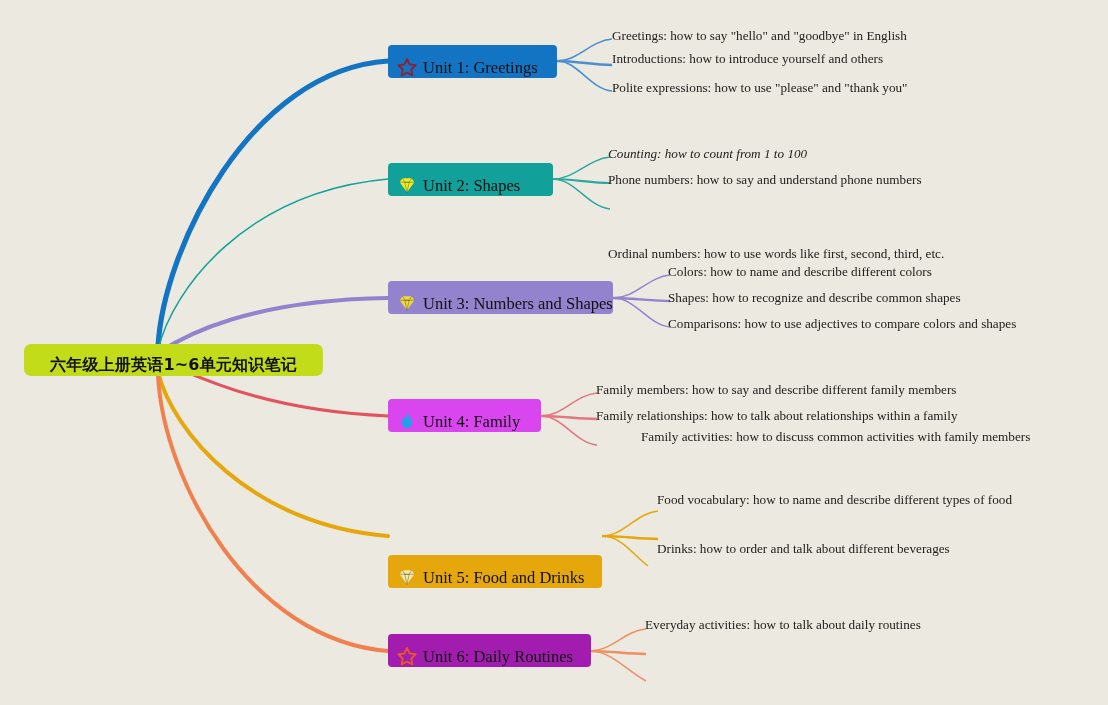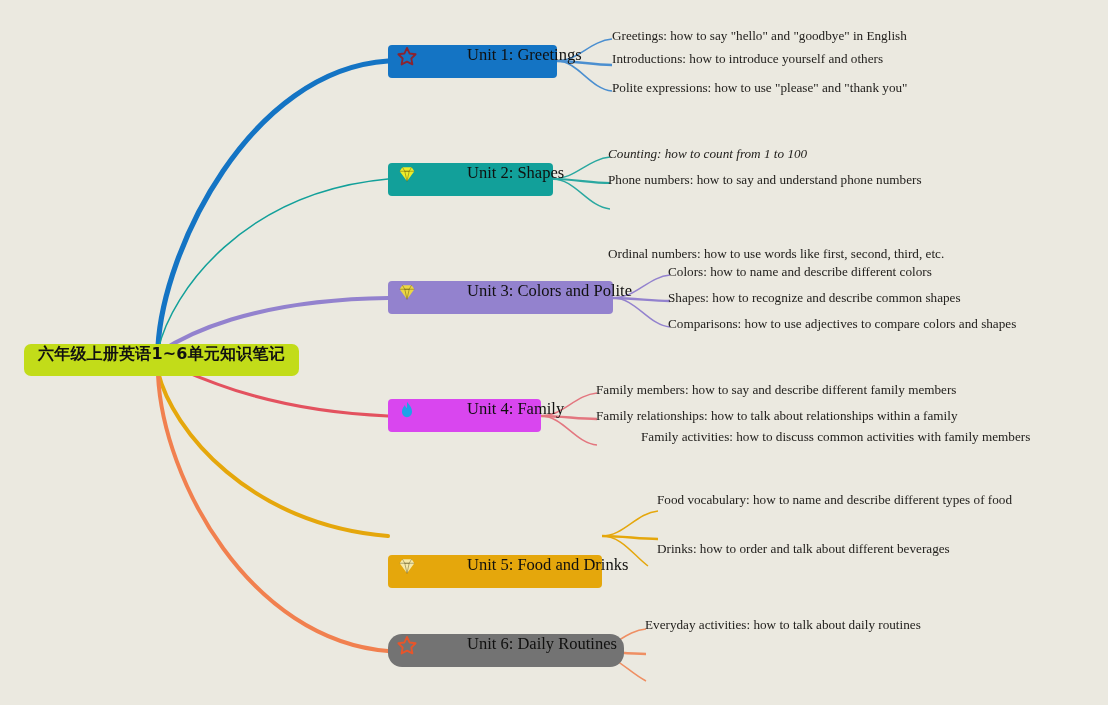--- a/index.html
+++ b/index.html
@@ -18,30 +18,29 @@
   #edges {
     position: absolute;
     left: 0; top: 0;
     width: 1108px;
     height: 705px;
     pointer-events: none;
   }
   .node {
     position: absolute;
     display: flex;
-    align-items: flex-start;
+    align-items: flex-end;
     box-sizing: border-box;
     white-space: nowrap;
-    gap: 44px;
   }
   #root-node {
     left: 24px;
     top: 344px;
     height: 32px;
-    padding: 0 14px;
+    padding: 0 26px;
     background: #c2dc19;
     border-radius: 7px;
     font-family: "DejaVu Sans", "Liberation Sans", sans-serif;
     font-weight: bold;
     font-size: 16px;
     color: #111111;
     letter-spacing: 0.2px;
     z-index: 4;
   }
   .unit-node {
@@ -128,39 +127,39 @@
         <span>Unit 2: Shapes</span>
       </div>
       <div class="node unit-node" style="left: 388px; top: 281px; width: 225px; background: rgb(147, 130, 206);">
         <svg viewBox="0 0 24 24" class="unit-icon">
           <path d="M4 9 L7 4.5 L17 4.5 L20 9 L12 20 Z" fill="#ecd744"></path>
           <path d="M4 9 L20 9" fill="none" stroke="rgba(60,50,0,0.45)" stroke-width="0.9"></path>
           <path d="M7 4.5 L9.6 9 L12 20" fill="none" stroke="rgba(60,50,0,0.45)" stroke-width="0.9"></path>
           <path d="M17 4.5 L14.4 9 L12 20" fill="none" stroke="rgba(60,50,0,0.45)" stroke-width="0.9"></path>
           <path d="M9.6 9 L14.4 9" fill="none" stroke="rgba(60,50,0,0.45)" stroke-width="0.9"></path>
         </svg>
-        <span>Unit 3: Colors and Polite</span>
+        <span>Unit 3: Numbers and Shapes</span>
       </div>
       <div class="node unit-node" style="left: 388px; top: 399px; width: 153px; background: #d946ef;">
         <svg viewBox="0 0 24 24" class="unit-icon">
           <path d="M12 3 C14.8 7 17.5 9.6 17.5 13.6 C17.5 17 15 19.8 12 19.8 C9 19.8 6.5 17 6.5 13.6 C6.5 10.4 8.6 8.8 9.6 6.6 C10.4 8.6 11.2 9.4 12 10.2 C12 7.8 12 5.6 12 3 Z" fill="#1ea2e8"></path>
         </svg>
         <span>Unit 4: Family</span>
       </div>
       <div class="node unit-node" style="left: 388px; top: 519px; width: 214px; background: rgb(229, 167, 12); margin-top: 36px;">
         <svg viewBox="0 0 24 24" class="unit-icon">
           <path d="M4 9 L7 4.5 L17 4.5 L20 9 L12 20 Z" fill="#f6e9a8"></path>
           <path d="M4 9 L20 9" fill="none" stroke="rgba(60,50,0,0.45)" stroke-width="0.9"></path>
           <path d="M7 4.5 L9.6 9 L12 20" fill="none" stroke="rgba(60,50,0,0.45)" stroke-width="0.9"></path>
           <path d="M17 4.5 L14.4 9 L12 20" fill="none" stroke="rgba(60,50,0,0.45)" stroke-width="0.9"></path>
           <path d="M9.6 9 L14.4 9" fill="none" stroke="rgba(60,50,0,0.45)" stroke-width="0.9"></path>
         </svg>
         <span>Unit 5: Food and Drinks</span>
       </div>
-      <div class="node unit-node" style="left: 388px; top: 634px; width: 236px; background: #737373; border-radius: 14px;">
+      <div class="node unit-node" style="left: 388px; top: 634px; width: 203px; background: #a21caf;">
         <svg viewBox="0 0 24 24" class="unit-icon">
           <path d="M12 3.2 L14.9 9.3 L21.4 10.1 L16.7 14.7 L17.9 21.2 L12 18.1 L6.1 21.2 L7.3 14.7 L2.6 10.1 L9.1 9.3 Z" fill="none" stroke="#e8552a" stroke-width="2" stroke-linejoin="round"></path>
         </svg>
         <span>Unit 6: Daily Routines</span>
       </div>
     </div>
   <div id="leaves-layer">
       <div class="leaf" style="left: 612px; top: 27.5px;">Greetings: how to say "hello" and "goodbye" in English</div>
       <div class="leaf" style="left: 612px; top: 51px;">Introductions: how to introduce yourself and others</div>
       <div class="leaf" style="left: 612px; top: 79.5px;">Polite expressions: how to use "please" and "thank you"</div>

